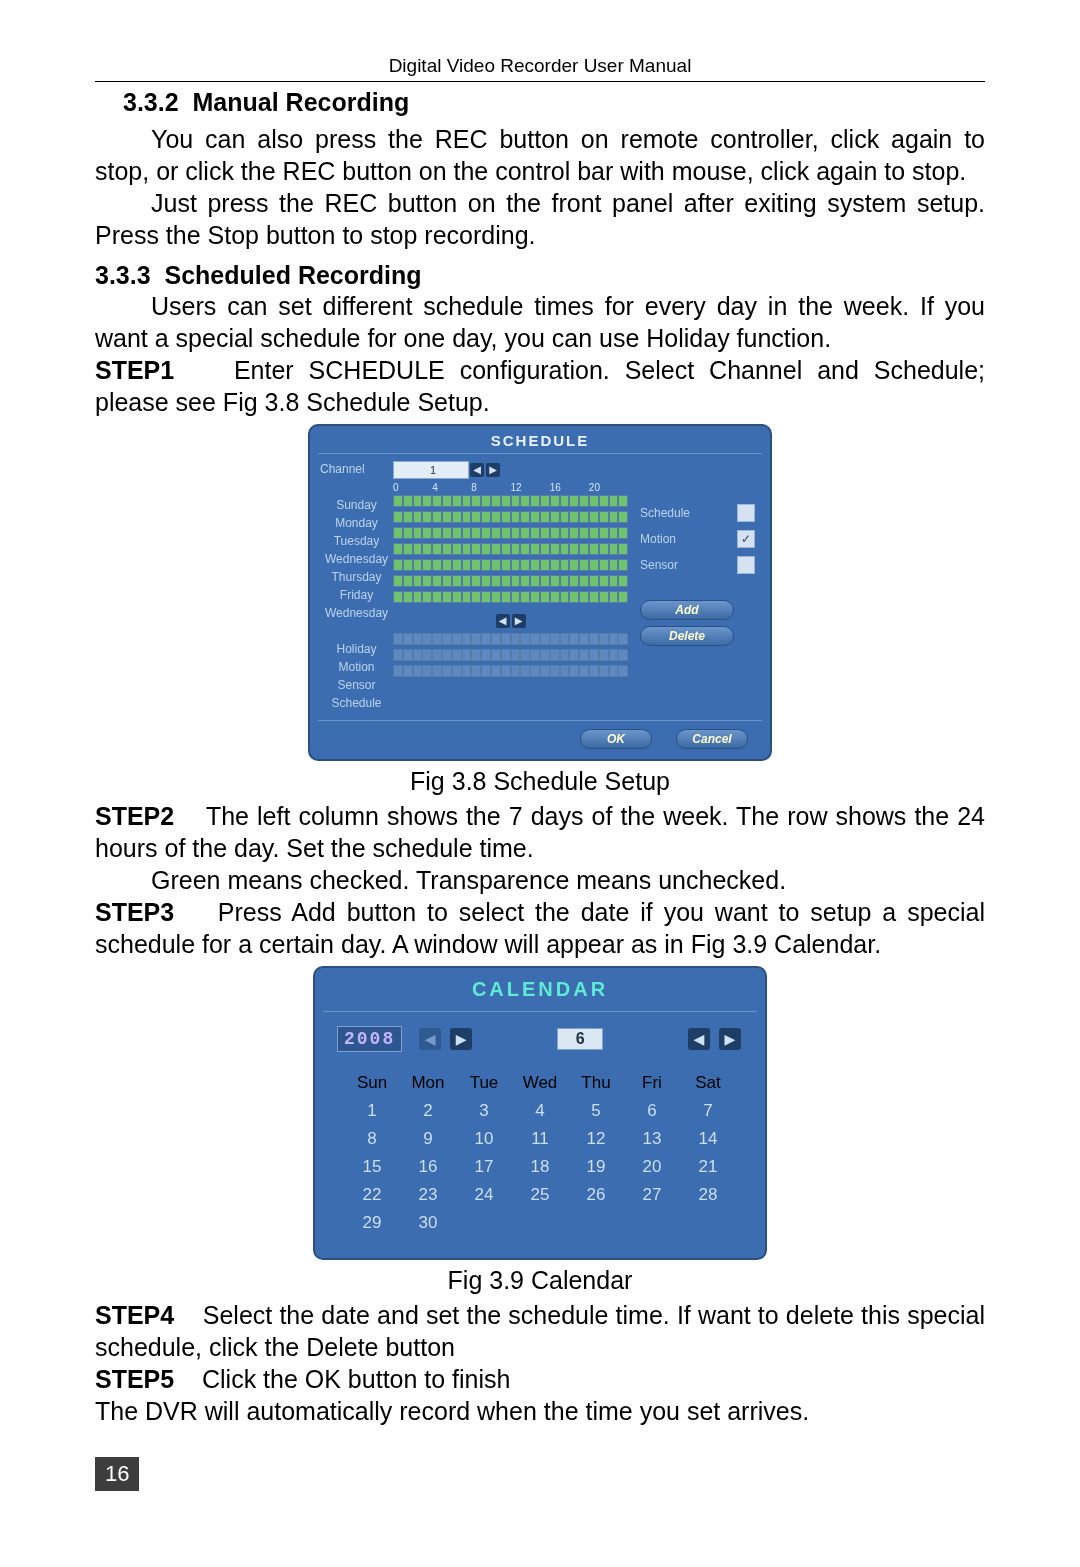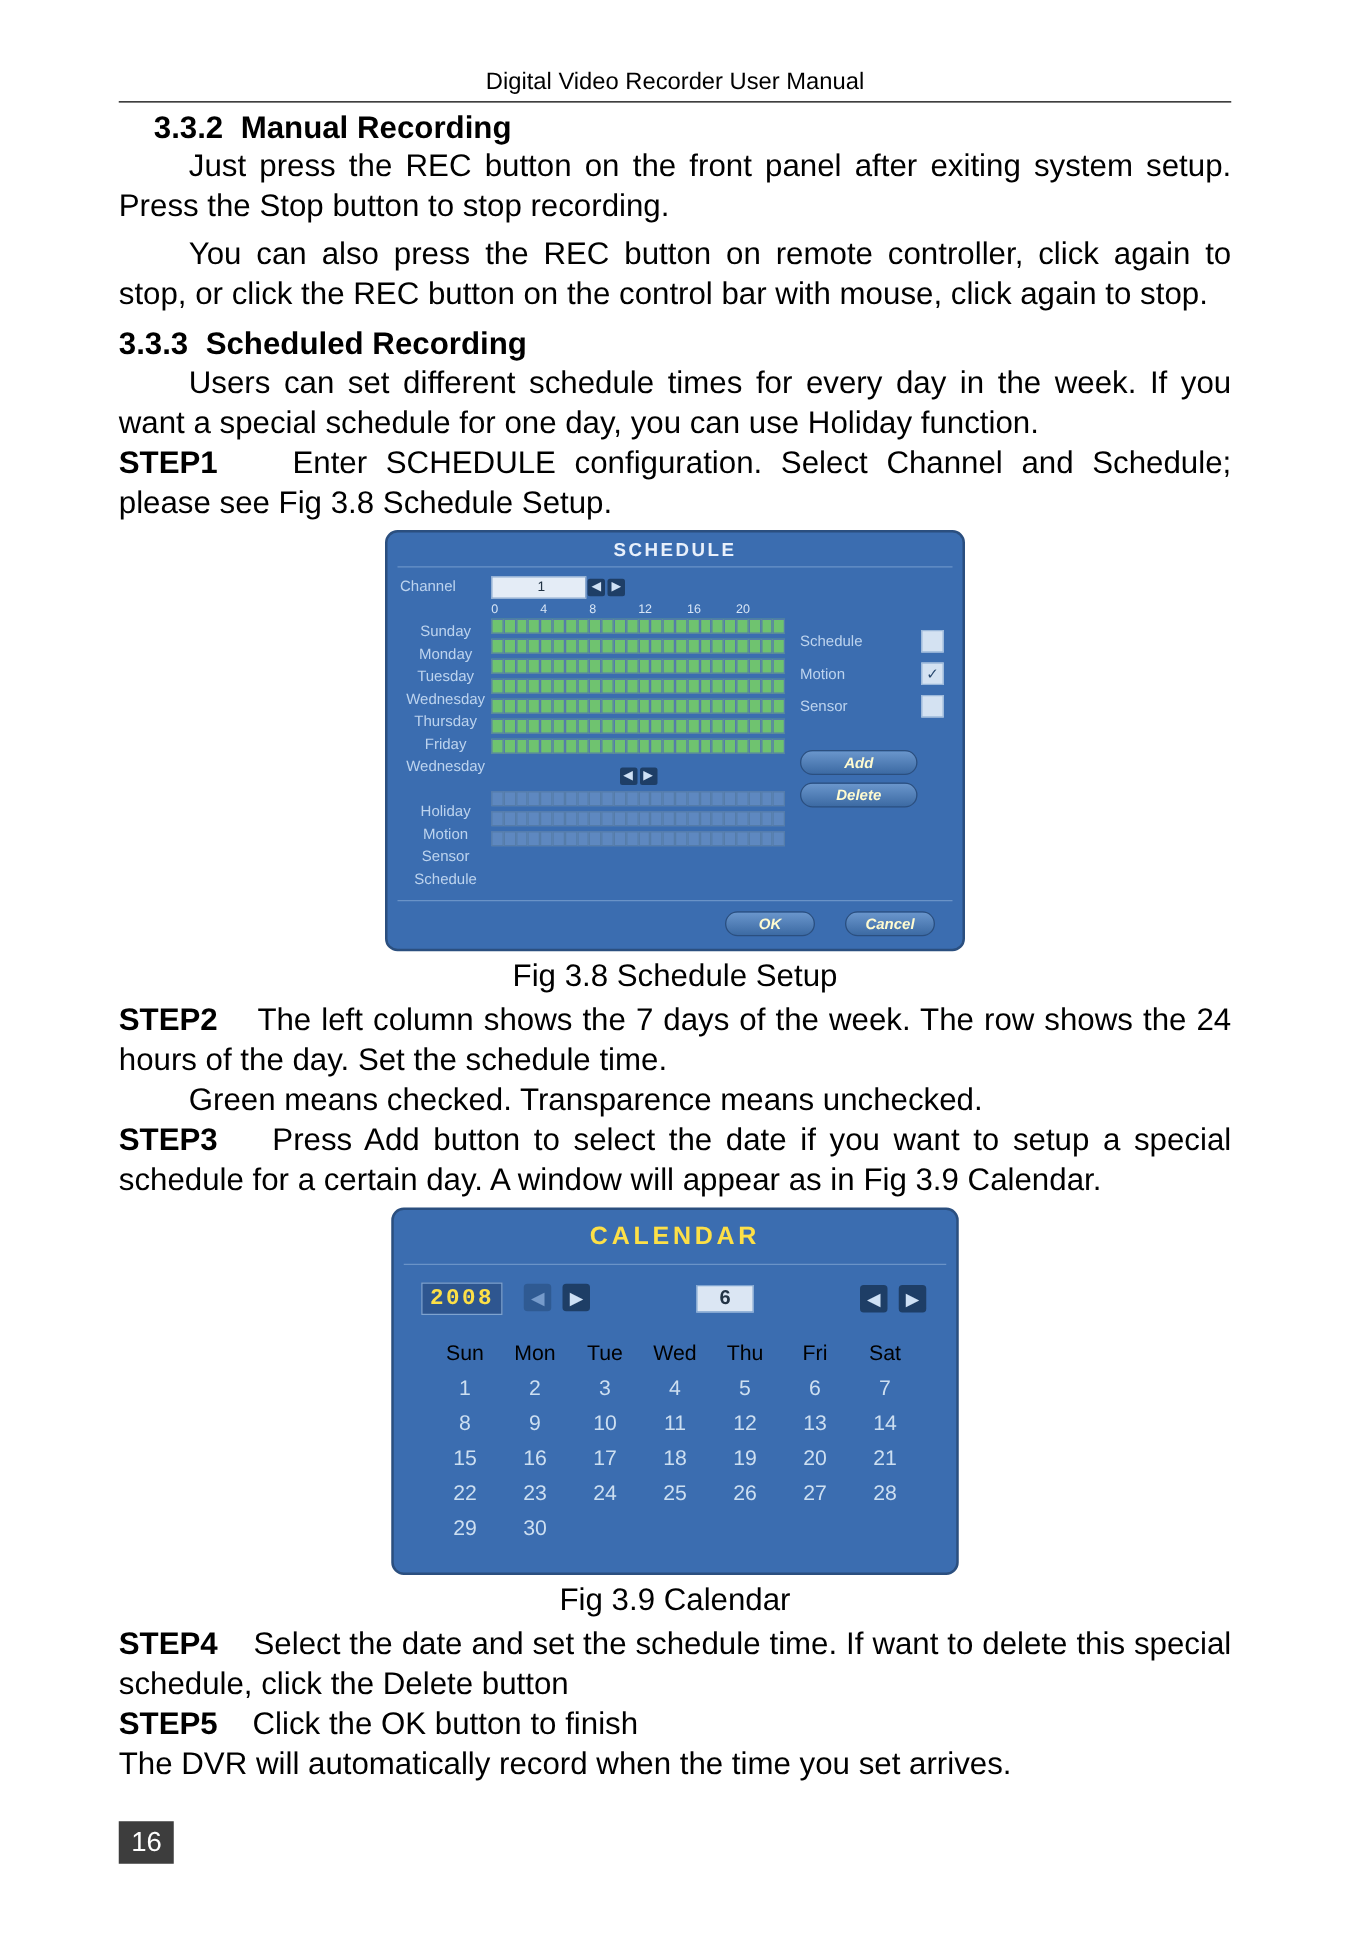--- a/index.html
+++ b/index.html
@@ -111,30 +111,30 @@
 
   
   .cal-panel {
     display:inline-block; width: 450px;
     background:#3b6db0; border:2px solid #2b4f7f; border-radius:10px;
     color:#c9dbef; font-family: Verdana, Arial, sans-serif;
     padding: 6px 0 18px 0;
   }
   .cal-title {
     text-align:center; font-weight:bold; letter-spacing:3px; font-size:20px;
-    color:#fde047; padding:4px 0 10px 0; border-bottom:1px solid #6a93c7;
+    color:#5eead4; padding:4px 0 10px 0; border-bottom:1px solid #6a93c7;
     margin:0 8px 14px 8px;
   }
   .cal-top {
     display:flex; align-items:center; justify-content:space-between;
     padding: 0 22px 14px 22px; font-size:18px;
   }
   .cal-year-box {
     display:inline-block; padding:2px 6px;
-    background:#2e5690; border:1px solid #7ea3cf; color:#fde047;
+    background:#2e5690; border:1px solid #7ea3cf; color:#c4b5fd;
     font-family: "Courier New", monospace; letter-spacing:2px; font-weight:bold;
   }
   .cal-month {
     display:inline-block; width:44px; text-align:center;
     background:#dbe6f3; color:#234; border:1px solid #7ea3cf;
     font-weight:bold; font-size:16px; padding:1px 0;
   }
   .arrow-lg {
     display:inline-block; width:22px; height:22px; background:#1e3e66;
     color:#cfe1f5; font-size:14px; text-align:center; line-height:22px;
@@ -157,22 +157,22 @@
 <body>
 
 <div class="page">
   <div class="header-title">Digital Video Recorder User Manual</div>
 
   
   <div class="section-title">
     <span>3.3.2</span>&nbsp;
     <span>Manual Recording</span>
   </div>
+  <p class="body-text indent" style="margin-top:6px">You can also press the REC button on remote controller, click again to stop, or click the REC button on the control bar with mouse, click again to stop.</p>
   <p class="body-text indent">Just press the REC button on the front panel after exiting system setup. Press the Stop button to stop recording.</p>
-  <p class="body-text indent" style="margin-top:6px">You can also press the REC button on remote controller, click again to stop, or click the REC button on the control bar with mouse, click again to stop.</p>
 
   
   <div class="section-title" style="margin-top:10px; margin-left:0">
     <span>3.3.3</span>&nbsp;
     <span>Scheduled Recording</span>
   </div>
   <p class="body-text indent">Users can set different schedule times for every day in the week. If you want a special schedule for one day, you can use Holiday function.</p>
   <p class="body-text">
     <span class="step">STEP1</span>&nbsp;&nbsp;&nbsp;
     <span>Enter SCHEDULE configuration. Select Channel and Schedule; please see Fig 3.8 Schedule Setup.</span>

